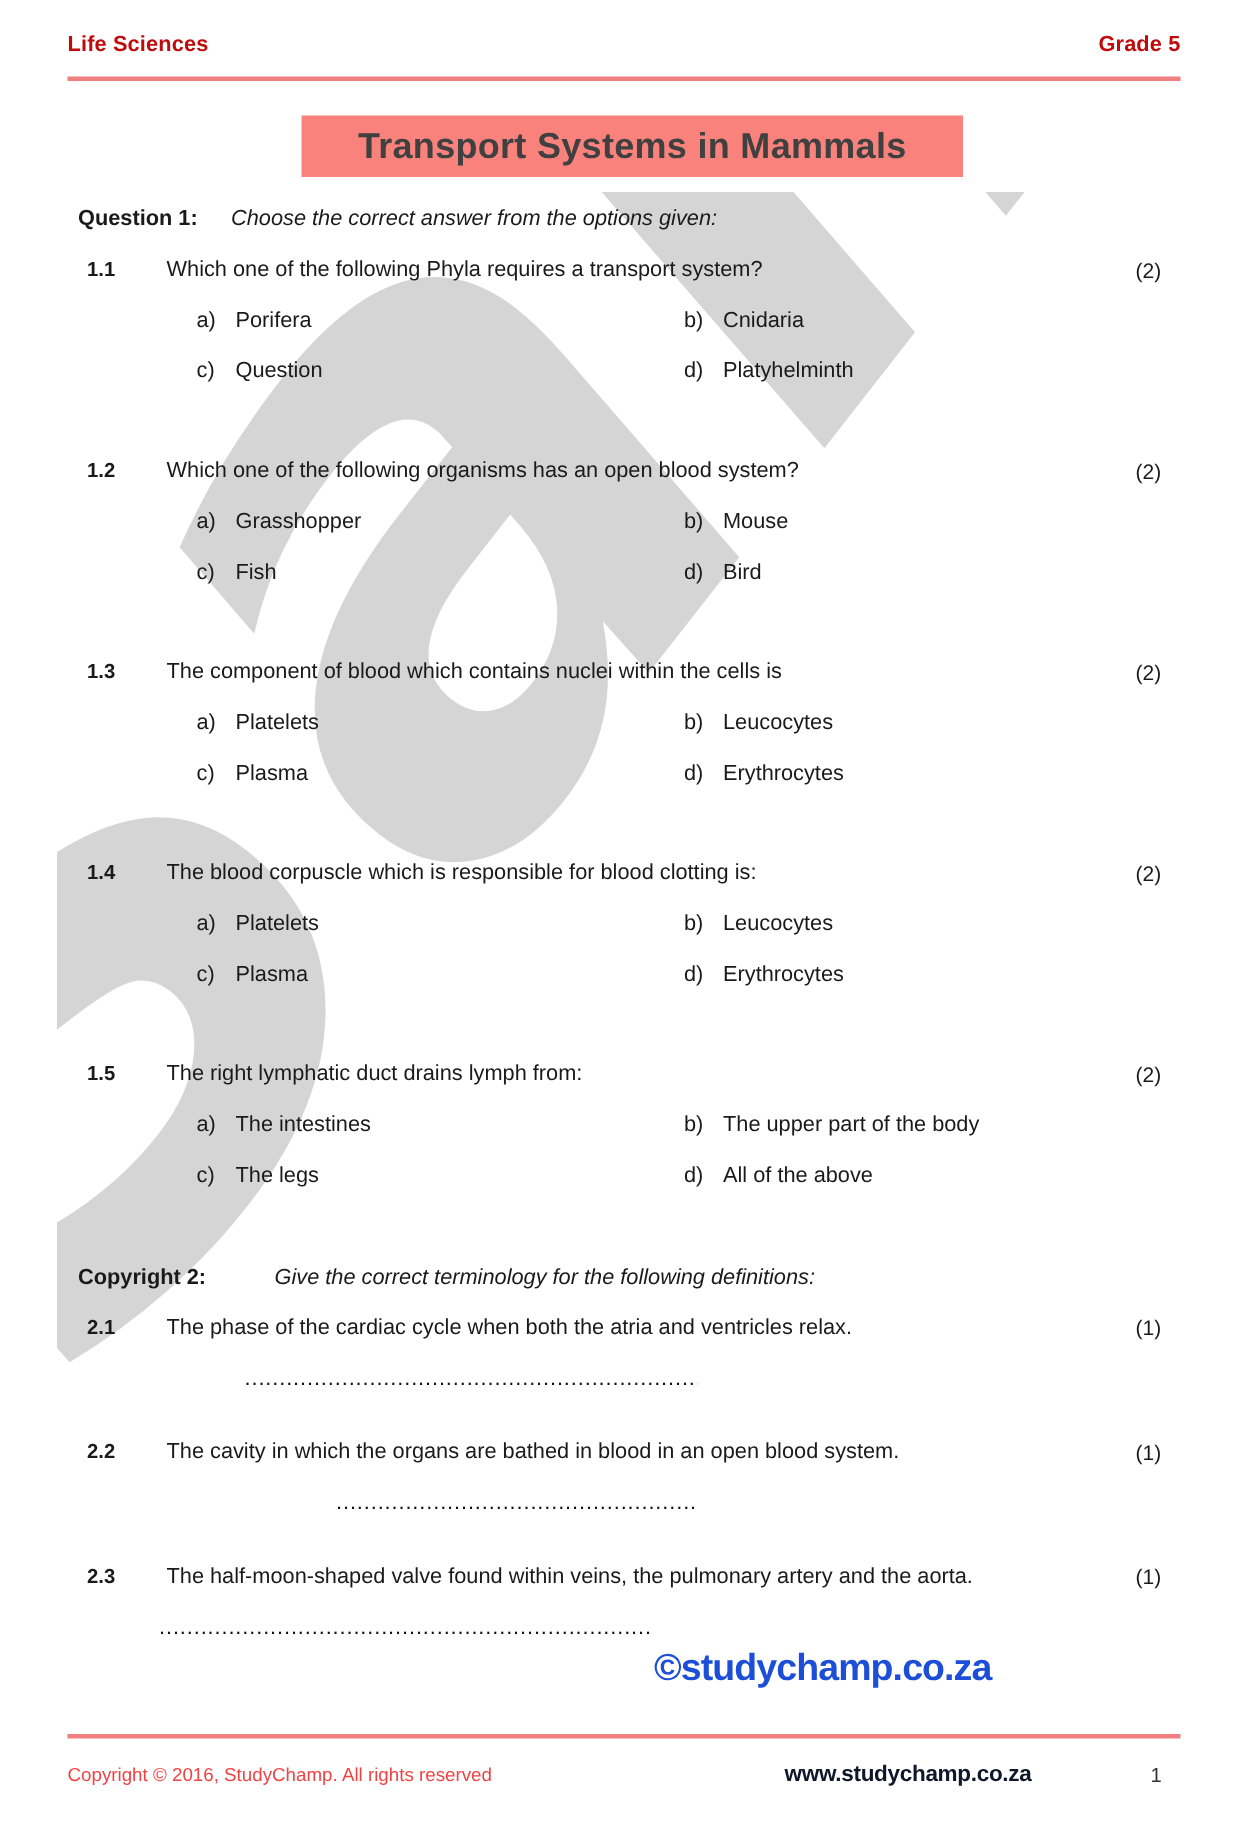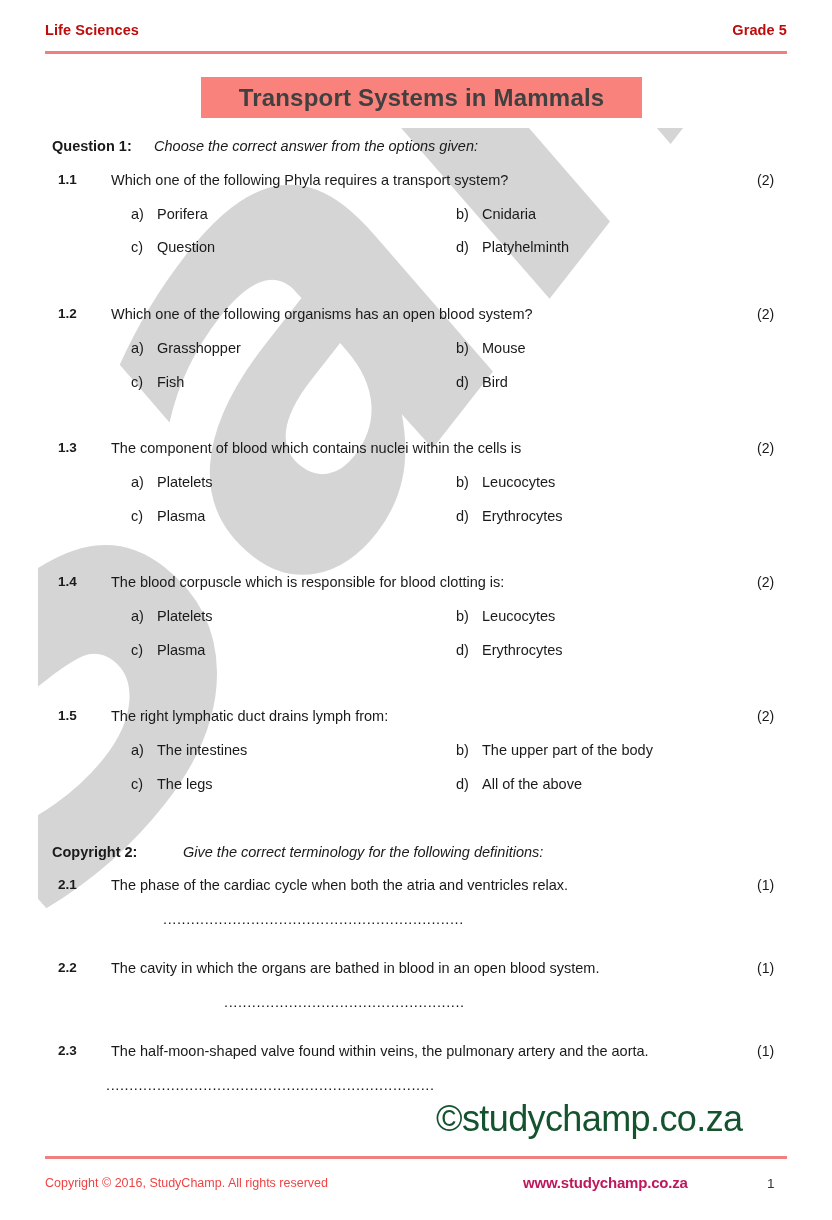--- a/index.html
+++ b/index.html
@@ -39,24 +39,24 @@
     font-family: "DejaVu Sans", sans-serif;
     font-weight: 700;
     font-style: italic;
     fill: #d5d5d5;
   }
   #wm-footer {
     position: absolute;
     left: 436px;
     top: 1098px;
     font-family: "Liberation Sans", sans-serif;
-    font-weight: 400;
-    font-size: 36px;
+    font-weight: 700;
+    font-size: 25px;
     letter-spacing: -0.6px;
-    color: #14532d;
+    color: #1d4ed8;
     white-space: nowrap;
   }
 
   
   #content {
     position: relative;
     z-index: 10;
   }
 
   
@@ -203,21 +203,21 @@
     font-size: 12.5px;
     color: #ef4444;
     white-space: nowrap;
   }
   #footer-url {
     position: absolute;
     left: 478px;
     top: -2px;
     font-size: 15px;
     font-weight: 700;
-    color: #be185d;
+    color: #0f172a;
     white-space: nowrap;
     letter-spacing: -0.2px;
   }
   #footer-page {
     position: absolute;
     left: 722px;
     top: 0;
     font-size: 13.5px;
     color: #333;
   }

